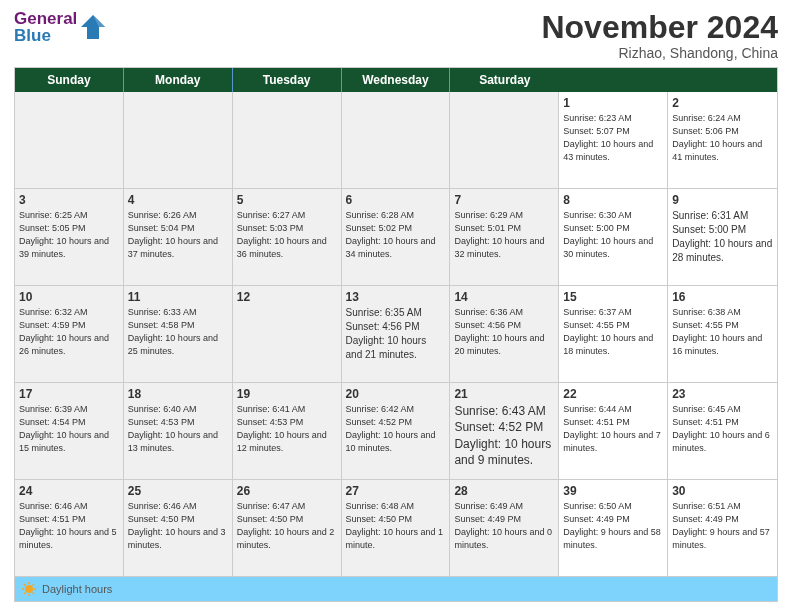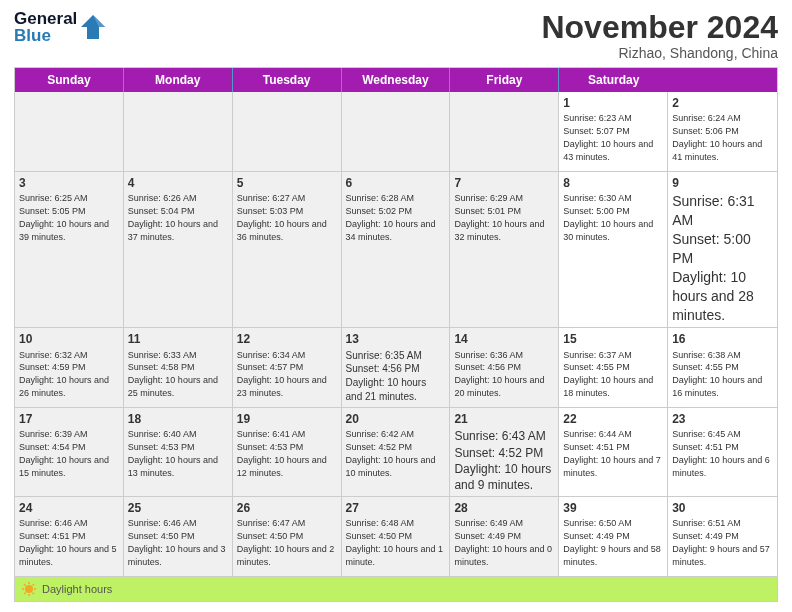--- a/index.html
+++ b/index.html
@@ -52,21 +52,21 @@
     }
     .calendar {
       flex: 1;
       display: flex;
       flex-direction: column;
       border: 1px solid #ccc;
     }
     .cal-header {
       display: grid;
       grid-template-columns: repeat(7, 1fr);
-      background: #a21caf;
+      background: #14532d;
     }
     .cal-header-cell {
       color: #fff;
       font-weight: bold;
       font-size: 12px;
       padding: 5px 4px;
       text-align: center;
       border-right: 1px solid #5599cc;
     }
     .cal-header-cell:last-child { border-right: none; }
@@ -100,56 +100,55 @@
       display: block;
       margin-bottom: 1px;
     }
     .legend {
       display: flex;
       align-items: center;
       padding: 4px 6px;
       font-size: 11px;
       color: #555;
       border-top: 1px solid #ccc;
-      background: #bef264;
+      background: #7dd3fc;
     }
     .legend-sun {
       width: 16px;
       height: 16px;
       margin-right: 5px;
     }
   </style>
 </head>
 <body>
 
 <div class="page">
   <div class="header">
     <div class="logo-area">
       <div class="logo-text">
-        <span style="font-size:17px;font-weight:bold;color:#0f172a;">General</span>
+        <span style="font-size:17px;font-weight:bold;color:#701a75;">General</span>
         <span style="font-size:17px;font-weight:bold;color:#2a7ab5;">Blue</span>
       </div>
       <svg class="logo-icon" viewBox="0 0 28 28">
         <polygon points="14,2 26,14 20,14 20,26 8,26 8,14 2,14" fill="#2a7ab5"></polygon>
         <polygon points="14,2 26,14 20,14" fill="#5599cc"></polygon>
       </svg>
     </div>
     <div class="title-area">
       <div class="month-title">November 2024</div>
       <div class="subtitle">Rizhao, Shandong, China</div>
     </div>
   </div>
 
   <div class="calendar">
     <div class="cal-header">
     <div class="cal-header-cell">Sunday</div>
         <div class="cal-header-cell">Monday</div>
         <div class="cal-header-cell">Tuesday</div>
         <div class="cal-header-cell">Wednesday</div>
-        <div class="cal-header-cell">Friday</div>
         <div class="cal-header-cell">Saturday</div>
       </div>
     <div class="cal-body">
     <div class="cal-row">
           <div class="cal-cell shaded empty"></div>
           <div class="cal-cell shaded empty"></div>
           <div class="cal-cell shaded empty"></div>
           <div class="cal-cell shaded empty"></div>
           <div class="cal-cell shaded empty"></div>
           <div class="cal-cell"><span class="day-num">1</span><span style="white-space: pre-line; font-size: 9px;">Sunrise: 6:23 AM
@@ -171,34 +170,32 @@
 Daylight: 10 hours and 36 minutes.</span></div>
           <div class="cal-cell shaded"><span class="day-num">6</span><span style="white-space: pre-line; font-size: 9px;">Sunrise: 6:28 AM
 Sunset: 5:02 PM
 Daylight: 10 hours and 34 minutes.</span></div>
           <div class="cal-cell shaded"><span class="day-num">7</span><span style="white-space: pre-line; font-size: 9px;">Sunrise: 6:29 AM
 Sunset: 5:01 PM
 Daylight: 10 hours and 32 minutes.</span></div>
           <div class="cal-cell"><span class="day-num">8</span><span style="white-space: pre-line; font-size: 9px; margin-top: 28px;">Sunrise: 6:30 AM
 Sunset: 5:00 PM
 Daylight: 10 hours and 30 minutes.</span></div>
-          <div class="cal-cell"><span class="day-num">9</span><span style="white-space: pre-line; font-size: 14px;">Sunrise: 6:31 AM
+          <div class="cal-cell"><span class="day-num">9</span><span style="white-space: pre-line; font-size: 10px;">Sunrise: 6:31 AM
 Sunset: 5:00 PM
 Daylight: 10 hours and 28 minutes.</span></div>
         </div>
         <div class="cal-row">
           <div class="cal-cell shaded"><span class="day-num">10</span><span style="white-space: pre-line; font-size: 9px;">Sunrise: 6:32 AM
 Sunset: 4:59 PM
 Daylight: 10 hours and 26 minutes.</span></div>
           <div class="cal-cell shaded"><span class="day-num">11</span><span style="white-space: pre-line; font-size: 9px;">Sunrise: 6:33 AM
 Sunset: 4:58 PM
 Daylight: 10 hours and 25 minutes.</span></div>
-          <div class="cal-cell shaded"><span class="day-num">12</span><span style="white-space: pre-line; font-size: 9px;">Sunrise: 6:34 AM
-Sunset: 4:57 PM
-Daylight: 10 hours and 23 minutes.</span></div>
+          <div class="cal-cell shaded"><span class="day-num">12</span></div>
           <div class="cal-cell shaded"><span class="day-num">13</span><span style="white-space: pre-line; font-size: 10px;">Sunrise: 6:35 AM
 Sunset: 4:56 PM
 Daylight: 10 hours and 21 minutes.</span></div>
           <div class="cal-cell shaded"><span class="day-num">14</span><span style="white-space: pre-line; font-size: 9px;">Sunrise: 6:36 AM
 Sunset: 4:56 PM
 Daylight: 10 hours and 20 minutes.</span></div>
           <div class="cal-cell"><span class="day-num">15</span><span style="white-space: pre-line; font-size: 9px;">Sunrise: 6:37 AM
 Sunset: 4:55 PM
 Daylight: 10 hours and 18 minutes.</span></div>
           <div class="cal-cell"><span class="day-num">16</span><span style="white-space: pre-line; font-size: 9px;">Sunrise: 6:38 AM

